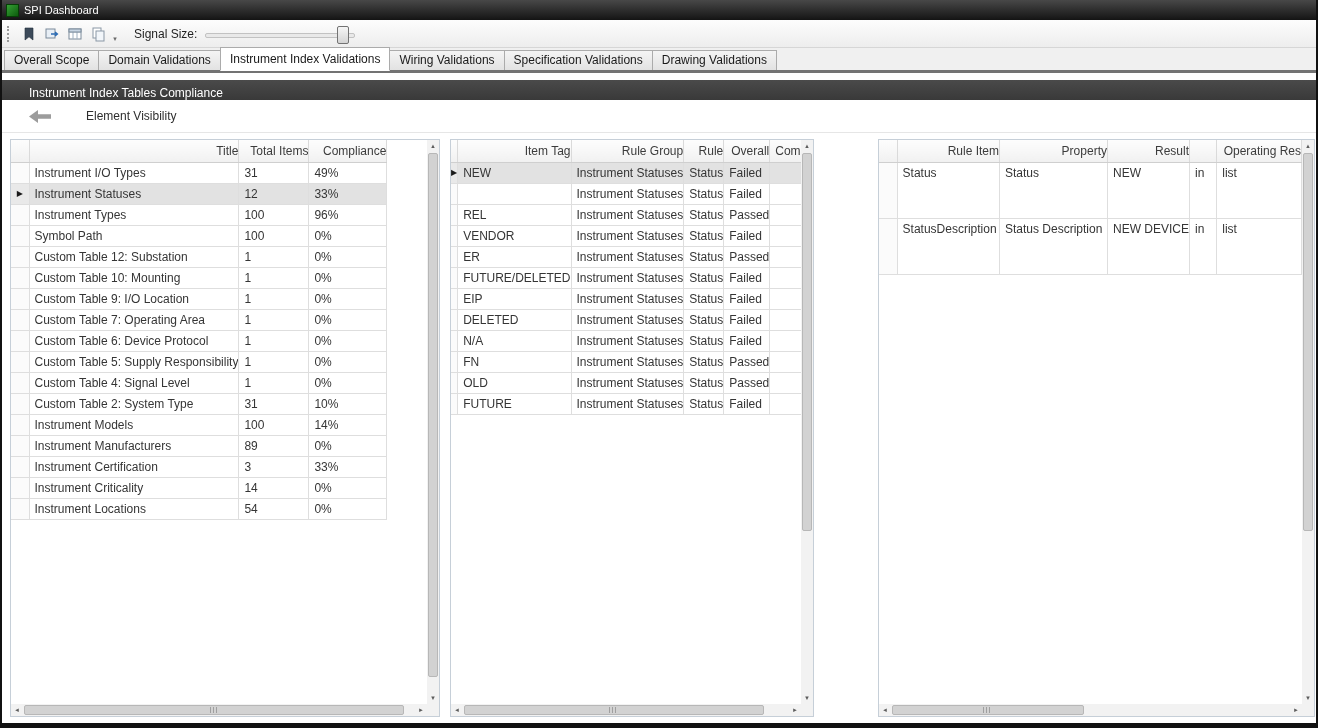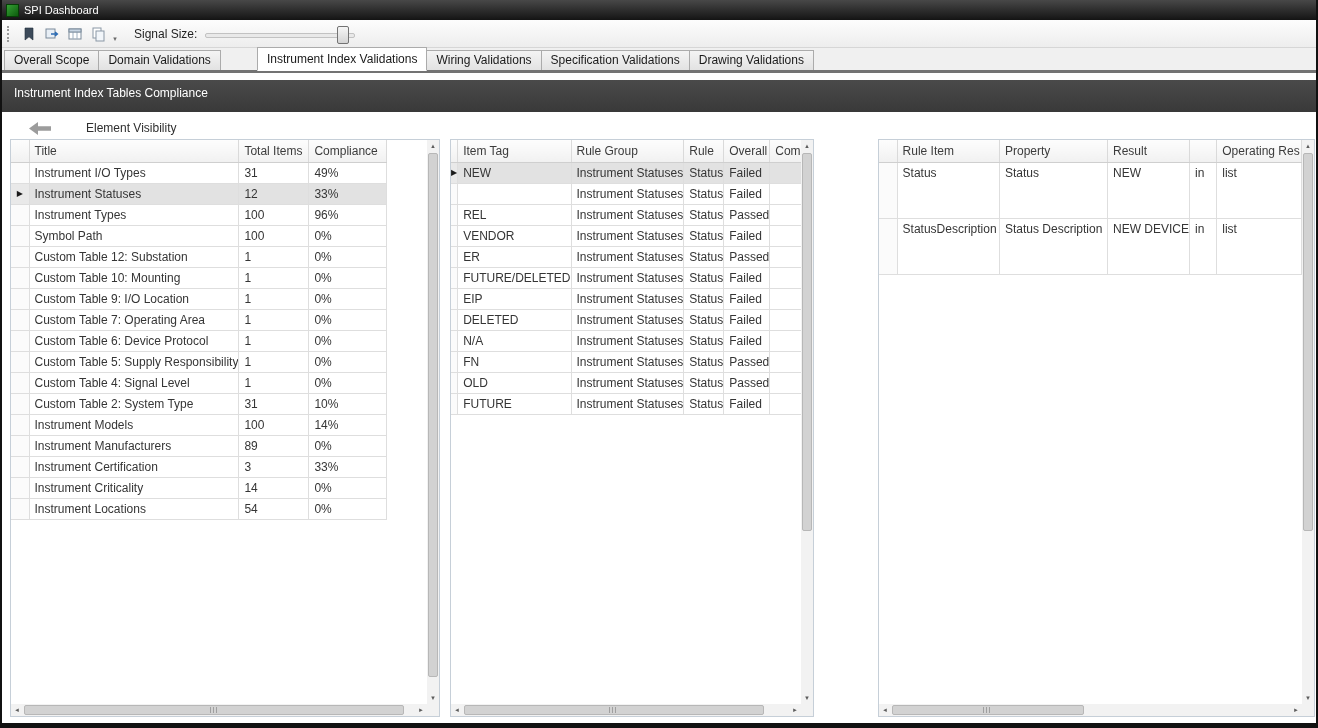--- a/index.html
+++ b/index.html
@@ -17,39 +17,39 @@
   .tb-icon{width:20px;height:20px;display:flex;align-items:center;justify-content:center;margin-right:1px;border:1px solid transparent;border-radius:2px;}
   .tb-overflow{width:10px;height:20px;display:flex;align-items:flex-end;justify-content:center;color:#6a6a6a;font-size:7px;padding-bottom:2px;margin-right:8px;}
   .tb-label{margin:0 8px 0 6px;color:#1f1f1f;}
   .slider{position:relative;width:150px;height:20px;}
   .slider-track{position:absolute;left:0;right:0;top:9px;height:3px;background:#e9e9e9;border:1px solid #c2c2c2;border-radius:2px;}
   .slider-thumb{position:absolute;left:88%;top:2px;width:10px;height:16px;background:linear-gradient(#f6f6f6,#d4d4d4);border:1px solid #737373;border-radius:2px;}
 
   
   .tabstrip{height:22px;background:#f0f0f0;display:flex;align-items:flex-end;padding-left:2px;border-bottom:3px solid #737373;flex:0 0 auto;}
   .tab{border:1px solid #ababab;border-bottom:none;background:linear-gradient(#f4f4f4,#e2e2e2);padding:2px 9px 3px 9px;margin-right:-1px;color:#1a1a1a;white-space:nowrap;position:relative;}
-  .tab.active{background:#fff;padding-top:4px;padding-bottom:4px;z-index:2;margin-bottom:-1px;border-bottom:1px solid #fff;margin-left:37px;}
+  .tab.active{background:#fff;padding-top:4px;padding-bottom:4px;z-index:2;margin-bottom:-1px;border-bottom:1px solid #fff;}
 
   
   .content{flex:1 1 auto;background:#fff;position:relative;overflow:hidden;}
-  .section-header{margin-top:7px;height:32px;background:linear-gradient(#4a4a4a,#393939);color:#fff;line-height:26px;padding-left:12px;}
+  .section-header{margin-top:7px;height:20px;background:linear-gradient(#4a4a4a,#393939);color:#fff;line-height:26px;padding-left:27px;}
   .visibility-bar{height:32px;background:#fff;border-bottom:1px solid #e6e6e6;display:flex;align-items:center;}
   .back-arrow{margin-left:26px;width:26px;height:16px;display:flex;align-items:center;}
   .visibility-label{margin-left:32px;color:#2e2e2e;}
 
   
   .grids{position:absolute;top:64px;left:0;right:0;bottom:2px;background:#fff;}
   .panel{position:absolute;top:2px;bottom:4px;border:1px solid #c6cfd8;background:#fff;box-sizing:border-box;}
   #panel1{left:8px;width:430px;}
   #panel2{left:448px;width:364px;}
   #panel3{left:876px;width:437px;}
   .grid-viewport{position:absolute;left:0;top:0;right:12px;bottom:12px;overflow:hidden;}
 
   table.grid{border-collapse:collapse;table-layout:fixed;}
-  table.grid th{height:22px;font-weight:normal;text-align:left;padding:0 0 0 5px;background:linear-gradient(#fdfdfd,#f1f1f1);border-right:1px solid #dadada;border-bottom:1px solid #cfcfcf;color:#3c3c3c;overflow:hidden;white-space:nowrap;margin-top:48px;}
+  table.grid th{height:22px;font-weight:normal;text-align:right;padding:0 0 0 5px;background:linear-gradient(#fdfdfd,#f1f1f1);border-right:1px solid #dadada;border-bottom:1px solid #cfcfcf;color:#3c3c3c;overflow:hidden;white-space:nowrap;margin-top:48px;}
   table.grid th.rh-head{border-right:1px solid #dadada;background:linear-gradient(#fdfdfd,#f1f1f1);padding:0;}
   table.grid td{height:20px;padding:0 0 0 5px;border-right:1px solid #dedede;border-bottom:1px solid #dedede;color:#353535;overflow:hidden;white-space:nowrap;}
   table.grid td.rh{padding:0;text-align:center;background:#fbfbfb;}
   table.grid tr.selected td{background:#e2e2e2;}
   table.grid tr.selected td.rh{background:#e9e9e9;}
   .row-indicator{font-size:8px;color:#1a1a1a;line-height:20px;}
   table.grid.tall-rows tbody td{height:52px;vertical-align:top;padding-top:3px;}
 
   
   .vscroll{position:absolute;right:0;top:0;bottom:12px;width:12px;background:#f2f2f2;display:flex;flex-direction:column;}

